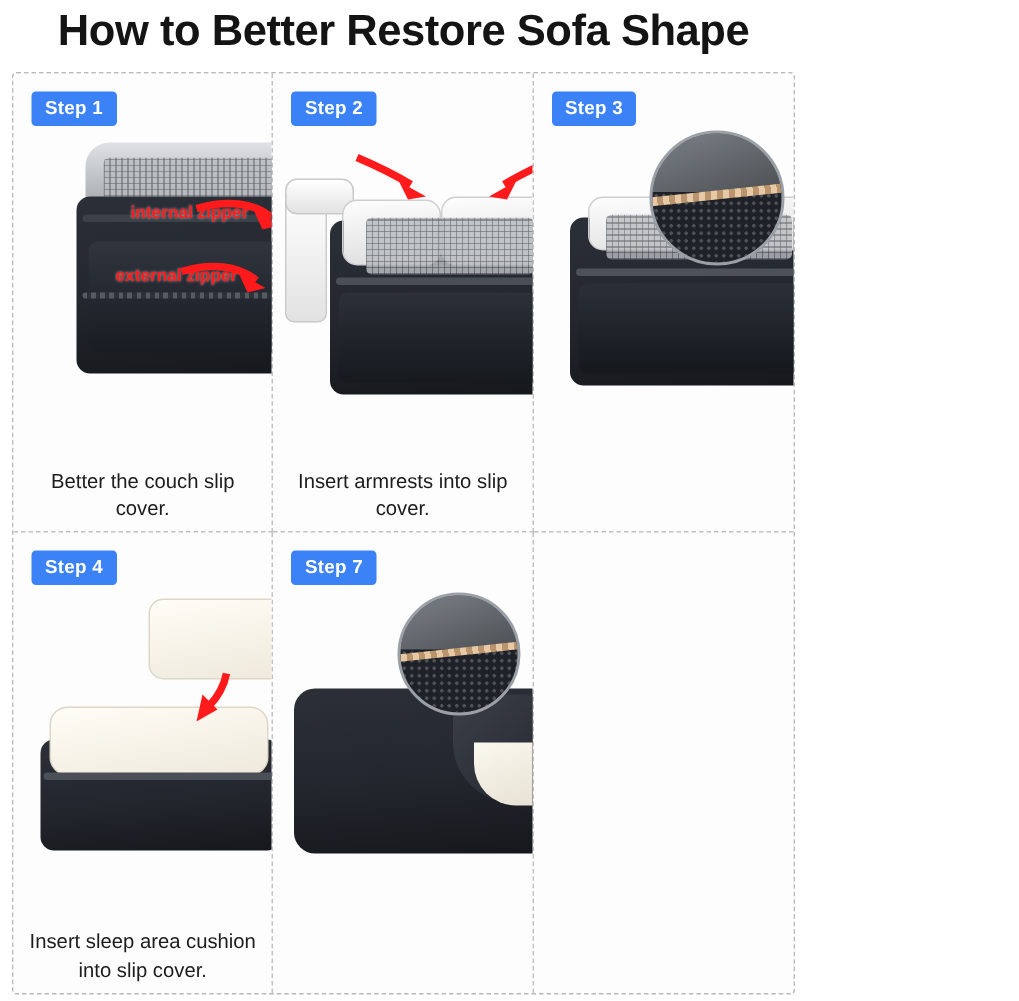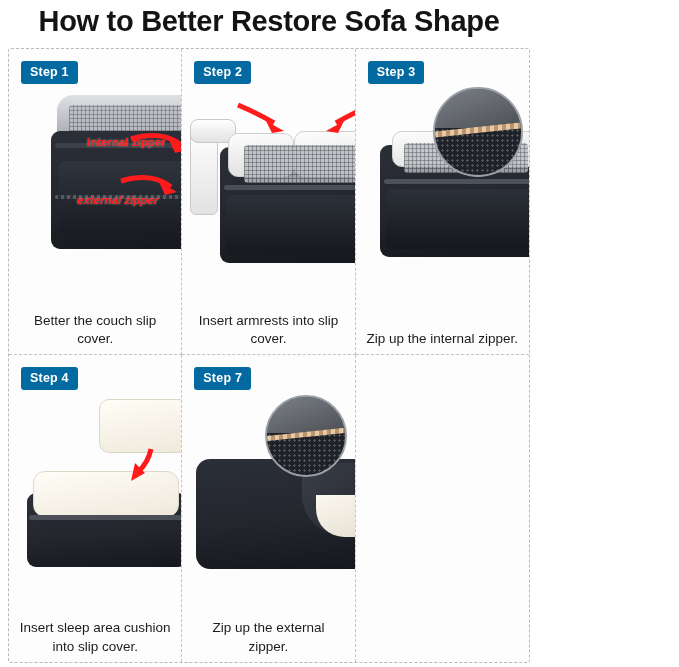--- a/index.html
+++ b/index.html
@@ -49,21 +49,21 @@
     box-sizing: border-box;
     overflow: hidden;
   }
   .cell.col3 { border-right: none; }
   .cell.row2 { border-bottom: none; }
 
   .badge {
     position: absolute;
     top: 12px;
     left: 12px;
-    background: #0369a1;
+    background: #3b82f6;
     color: #ffffff;
     font-size: 12.5px;
     font-weight: bold;
     padding: 4px 9px 5px 9px;
     border-radius: 3px;
     letter-spacing: 0.2px;
     z-index: 6;
   }
   .caption {
     position: absolute;
@@ -221,21 +221,21 @@
       <div class="badge">Step 1</div>
       <div class="art">
         <div class="bag-top s1-top"></div>
         <div class="mesh" style="left:60px; top:22px; width:152px; height:34px; opacity:.75;"></div>
         <div class="bag s1-body"></div>
         <div class="s1-seam"></div>
         <div class="s1-front"></div>
         <div class="s1-zipper"></div>
 
         <div class="zip-label" style="left:34px; top:53px;">internal zipper</div>
-        <div class="zip-label" style="left:24px; top:111px;font-style:italic;">external zipper</div>
+        <div class="zip-label" style="left:24px; top:95px;">external zipper</div>
 
         <svg class="arrow-red" style="left:120px; top:48px;" width="62" height="26" viewBox="0 0 62 26">
           <path d="M2 8 C 22 2, 40 4, 52 14" stroke="#ff1b1b" stroke-width="5" fill="none"></path>
           <path d="M58 19 L40 9 L46 22 Z" fill="#ff1b1b"></path>
         </svg>
         <svg class="arrow-red" style="left:110px; top:90px;" width="62" height="26" viewBox="0 0 62 26">
           <path d="M2 8 C 22 2, 40 4, 52 14" stroke="#ff1b1b" stroke-width="5" fill="none"></path>
           <path d="M58 19 L40 9 L46 22 Z" fill="#ff1b1b"></path>
         </svg>
       </div>
@@ -282,21 +282,20 @@
         <div class="cushion" style="left:36px; top:48px; width:150px; height:34px;"></div>
         <div class="mesh" style="left:48px; top:60px; width:124px; height:30px; opacity:.8;"></div>
         <div style="position:absolute; left:28px; top:96px; width:168px; height:5px; background:#4c515a; border-radius:3px;"></div>
         <div style="position:absolute; left:30px; top:106px; width:164px; height:60px; background:linear-gradient(180deg,#2b2f37,#15181d); border-radius:6px;"></div>
 
         <svg class="arrow-red" style="left:98px; top:14px;" width="56" height="32" viewBox="0 0 56 32">
           <path d="M50 4 C 36 8, 24 16, 16 22" stroke="#ff1b1b" stroke-width="5" fill="none"></path>
           <path d="M4 30 L22 20 L18 32 Z" fill="#ff1b1b"></path>
         </svg>
       </div>
-      <div class="caption">Zip up the internal zipper.</div>
     </div>
 
     <div class="cell col1 row2">
       <div class="badge">Step 4</div>
       <div class="art">
         <div class="pad" style="left:90px; top:10px; width:92px; height:52px;"></div>
         <div class="bag" style="left:18px; top:104px; width:160px; height:74px;"></div>
         <div class="pad" style="left:24px; top:82px; width:144px; height:44px; border-radius:12px;"></div>
         <div style="position:absolute; left:20px; top:126px; width:156px; height:5px; background:#4a4f58; border-radius:3px;"></div>
 
@@ -319,18 +318,17 @@
 
         <div class="bag" style="left:14px; top:70px; width:176px; height:110px; border-radius:14px;"></div>
         <div style="position:absolute; left:120px; top:74px; width:72px; height:72px; background:linear-gradient(135deg,#3b3f48,#23262d); border-radius:0 14px 0 40px;"></div>
         <div style="position:absolute; left:134px; top:106px; width:50px; height:42px; background:linear-gradient(160deg,#fbf8ef,#e6e0d2); border-radius:0 0 10px 28px;"></div>
 
         <svg class="arrow-red" style="left:84px; top:34px;" width="52" height="34" viewBox="0 0 52 34">
           <path d="M46 4 C 34 8, 24 16, 16 22" stroke="#ff1b1b" stroke-width="5" fill="none"></path>
           <path d="M4 31 L22 20 L18 32 Z" fill="#ff1b1b"></path>
         </svg>
       </div>
-      <div class="caption">Zip up the external zipper.</div>
     </div>
 
 
   </div>
 </div>
 
 </body></html>

